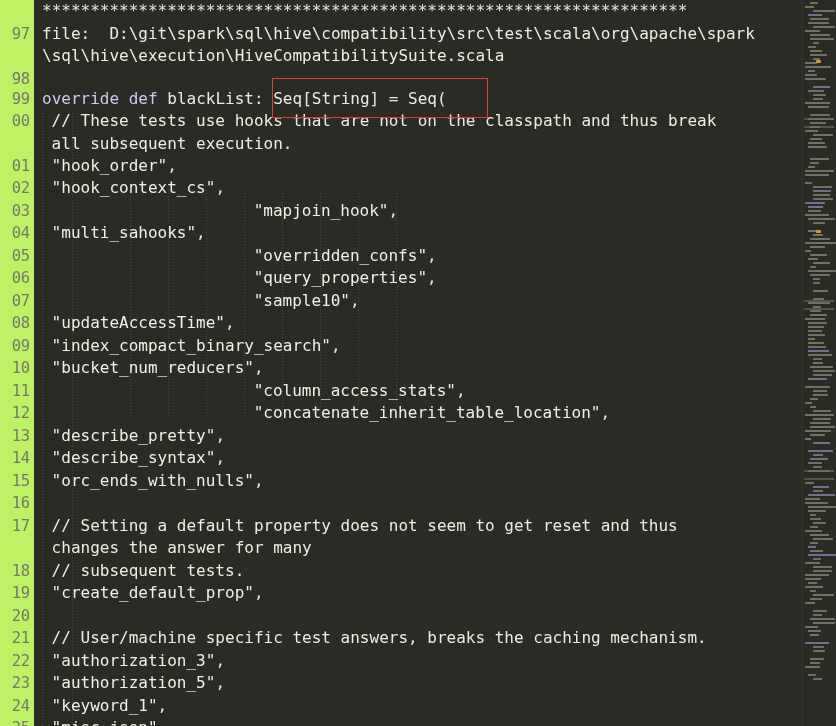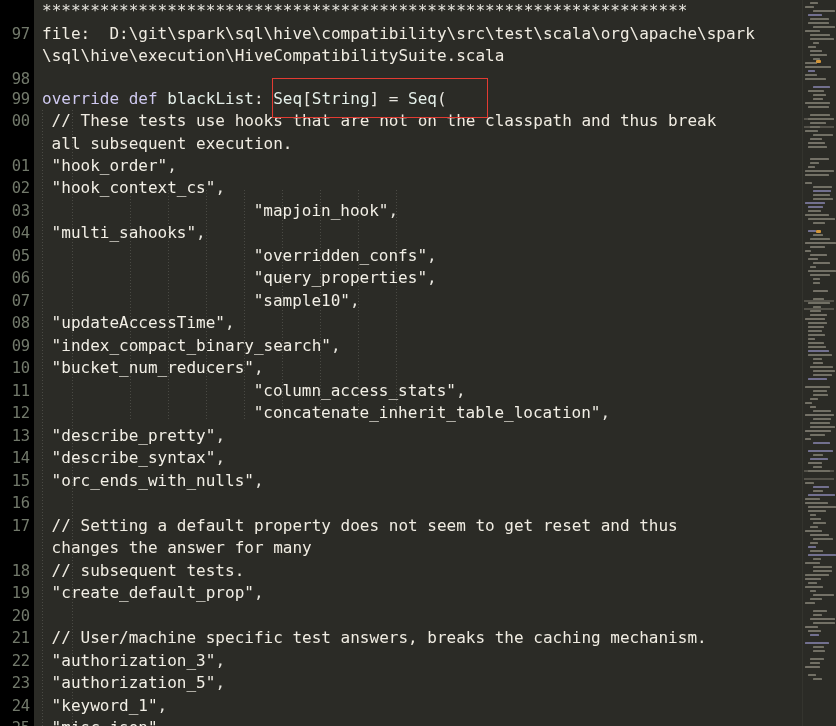--- a/index.html
+++ b/index.html
@@ -21,21 +21,21 @@
     overflow: hidden;
   }
 
   
   .gutter {
     position: absolute;
     left: 0;
     top: 0;
     width: 34px;
     height: 726px;
-    background: #000000;
+    background: #bef264;
     z-index: 3;
   }
   .lnum {
     position: absolute;
     right: 4px;
     width: 60px;
     text-align: right;
     color: #72796b;
     font-family: "DejaVu Sans Mono", monospace;
     font-size: 15.5px;

